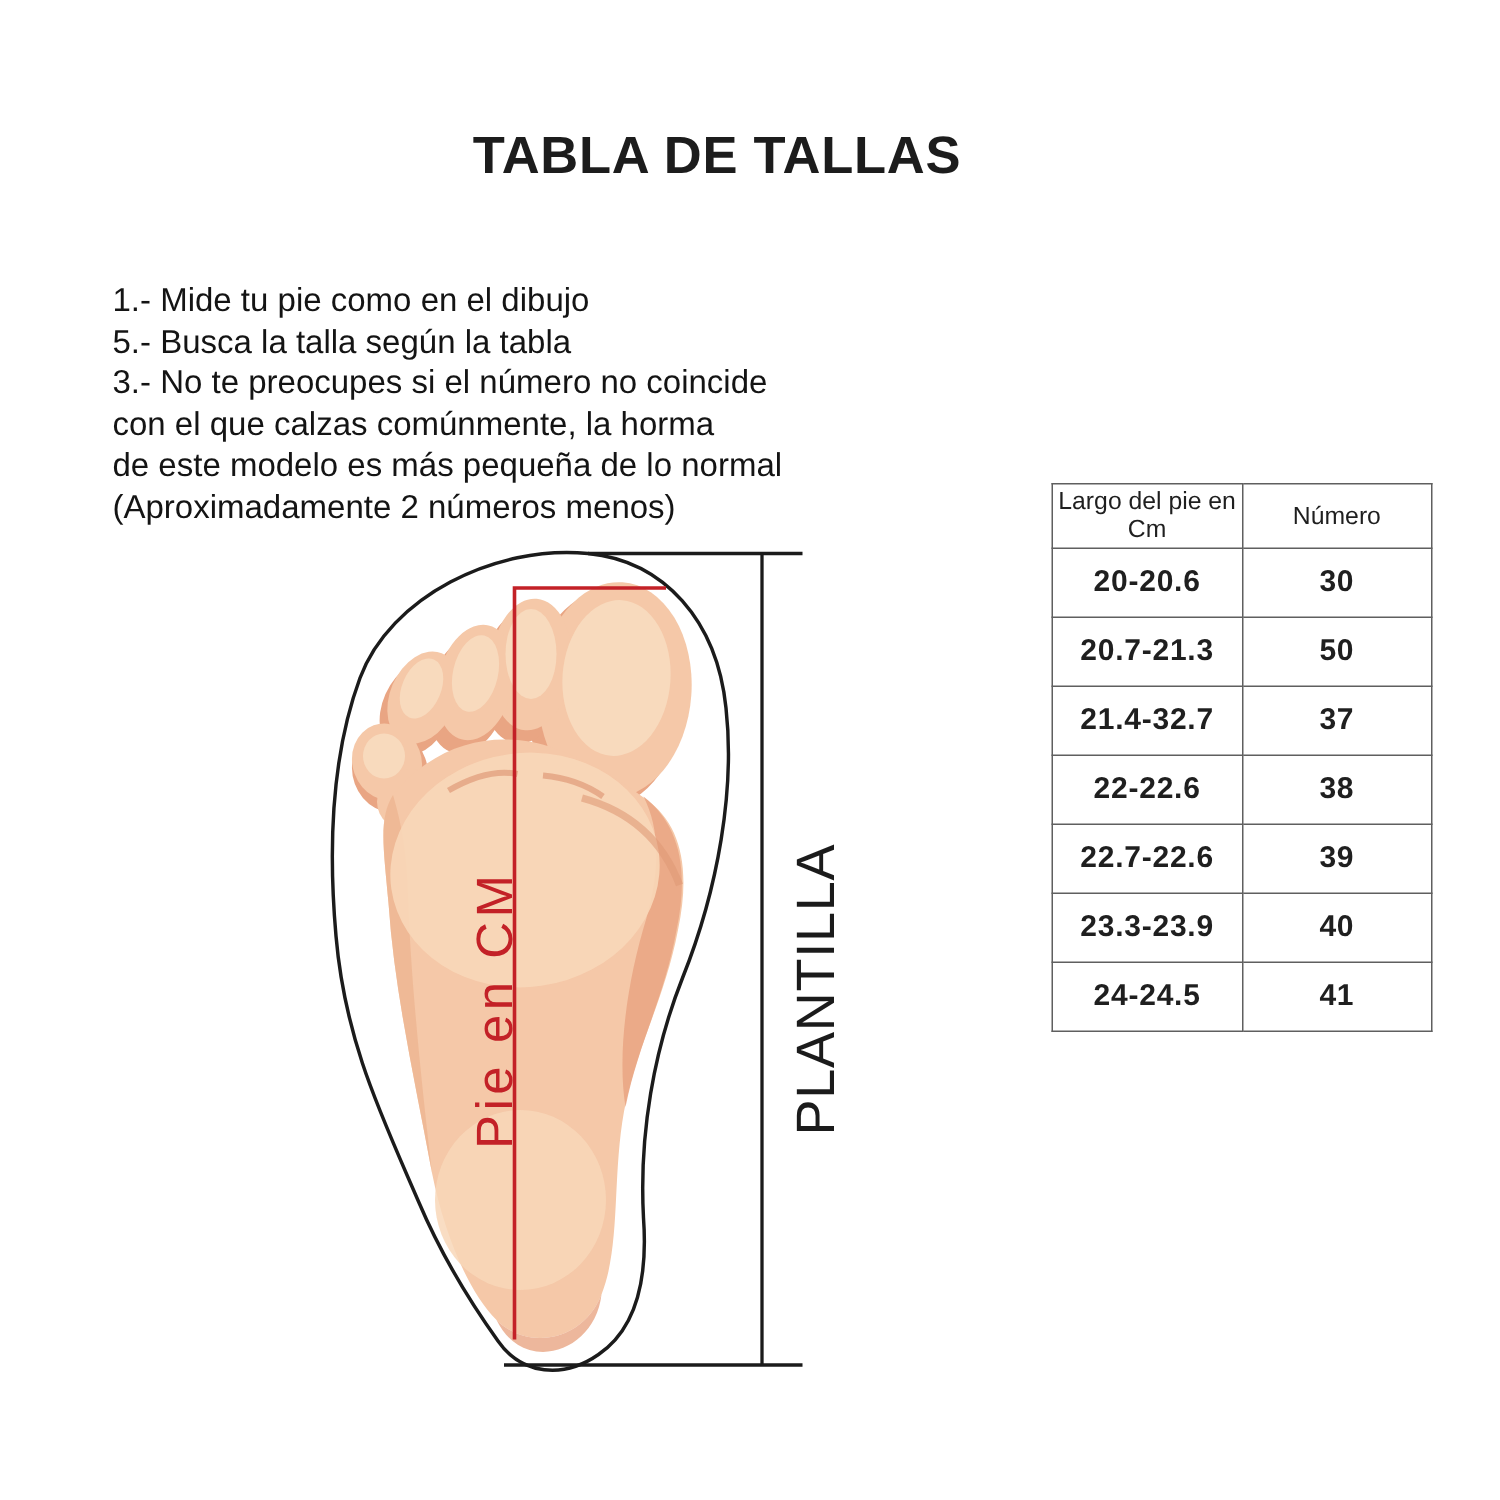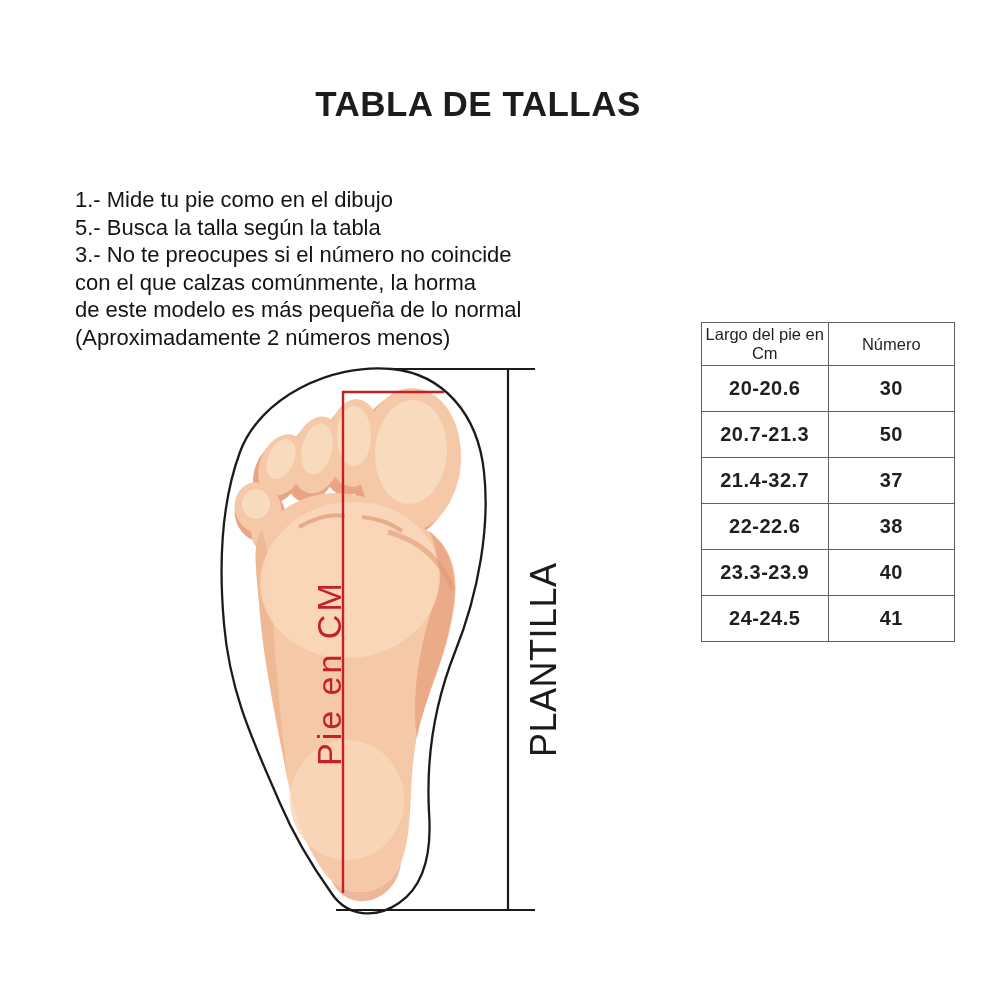--- a/index.html
+++ b/index.html
@@ -127,20 +127,24 @@
       </tr>
       <tr>
         <td class="val">21.4-32.7</td>
         <td class="val">37</td>
       </tr>
       <tr>
         <td class="val">22-22.6</td>
         <td class="val">38</td>
       </tr>
       <tr>
+        <td class="val">22.7-22.6</td>
+        <td class="val">39</td>
+      </tr>
+      <tr>
         <td class="val">23.3-23.9</td>
         <td class="val">40</td>
       </tr>
       <tr>
         <td class="val">24-24.5</td>
         <td class="val">41</td>
       </tr>
     </tbody>
   </table>
 

